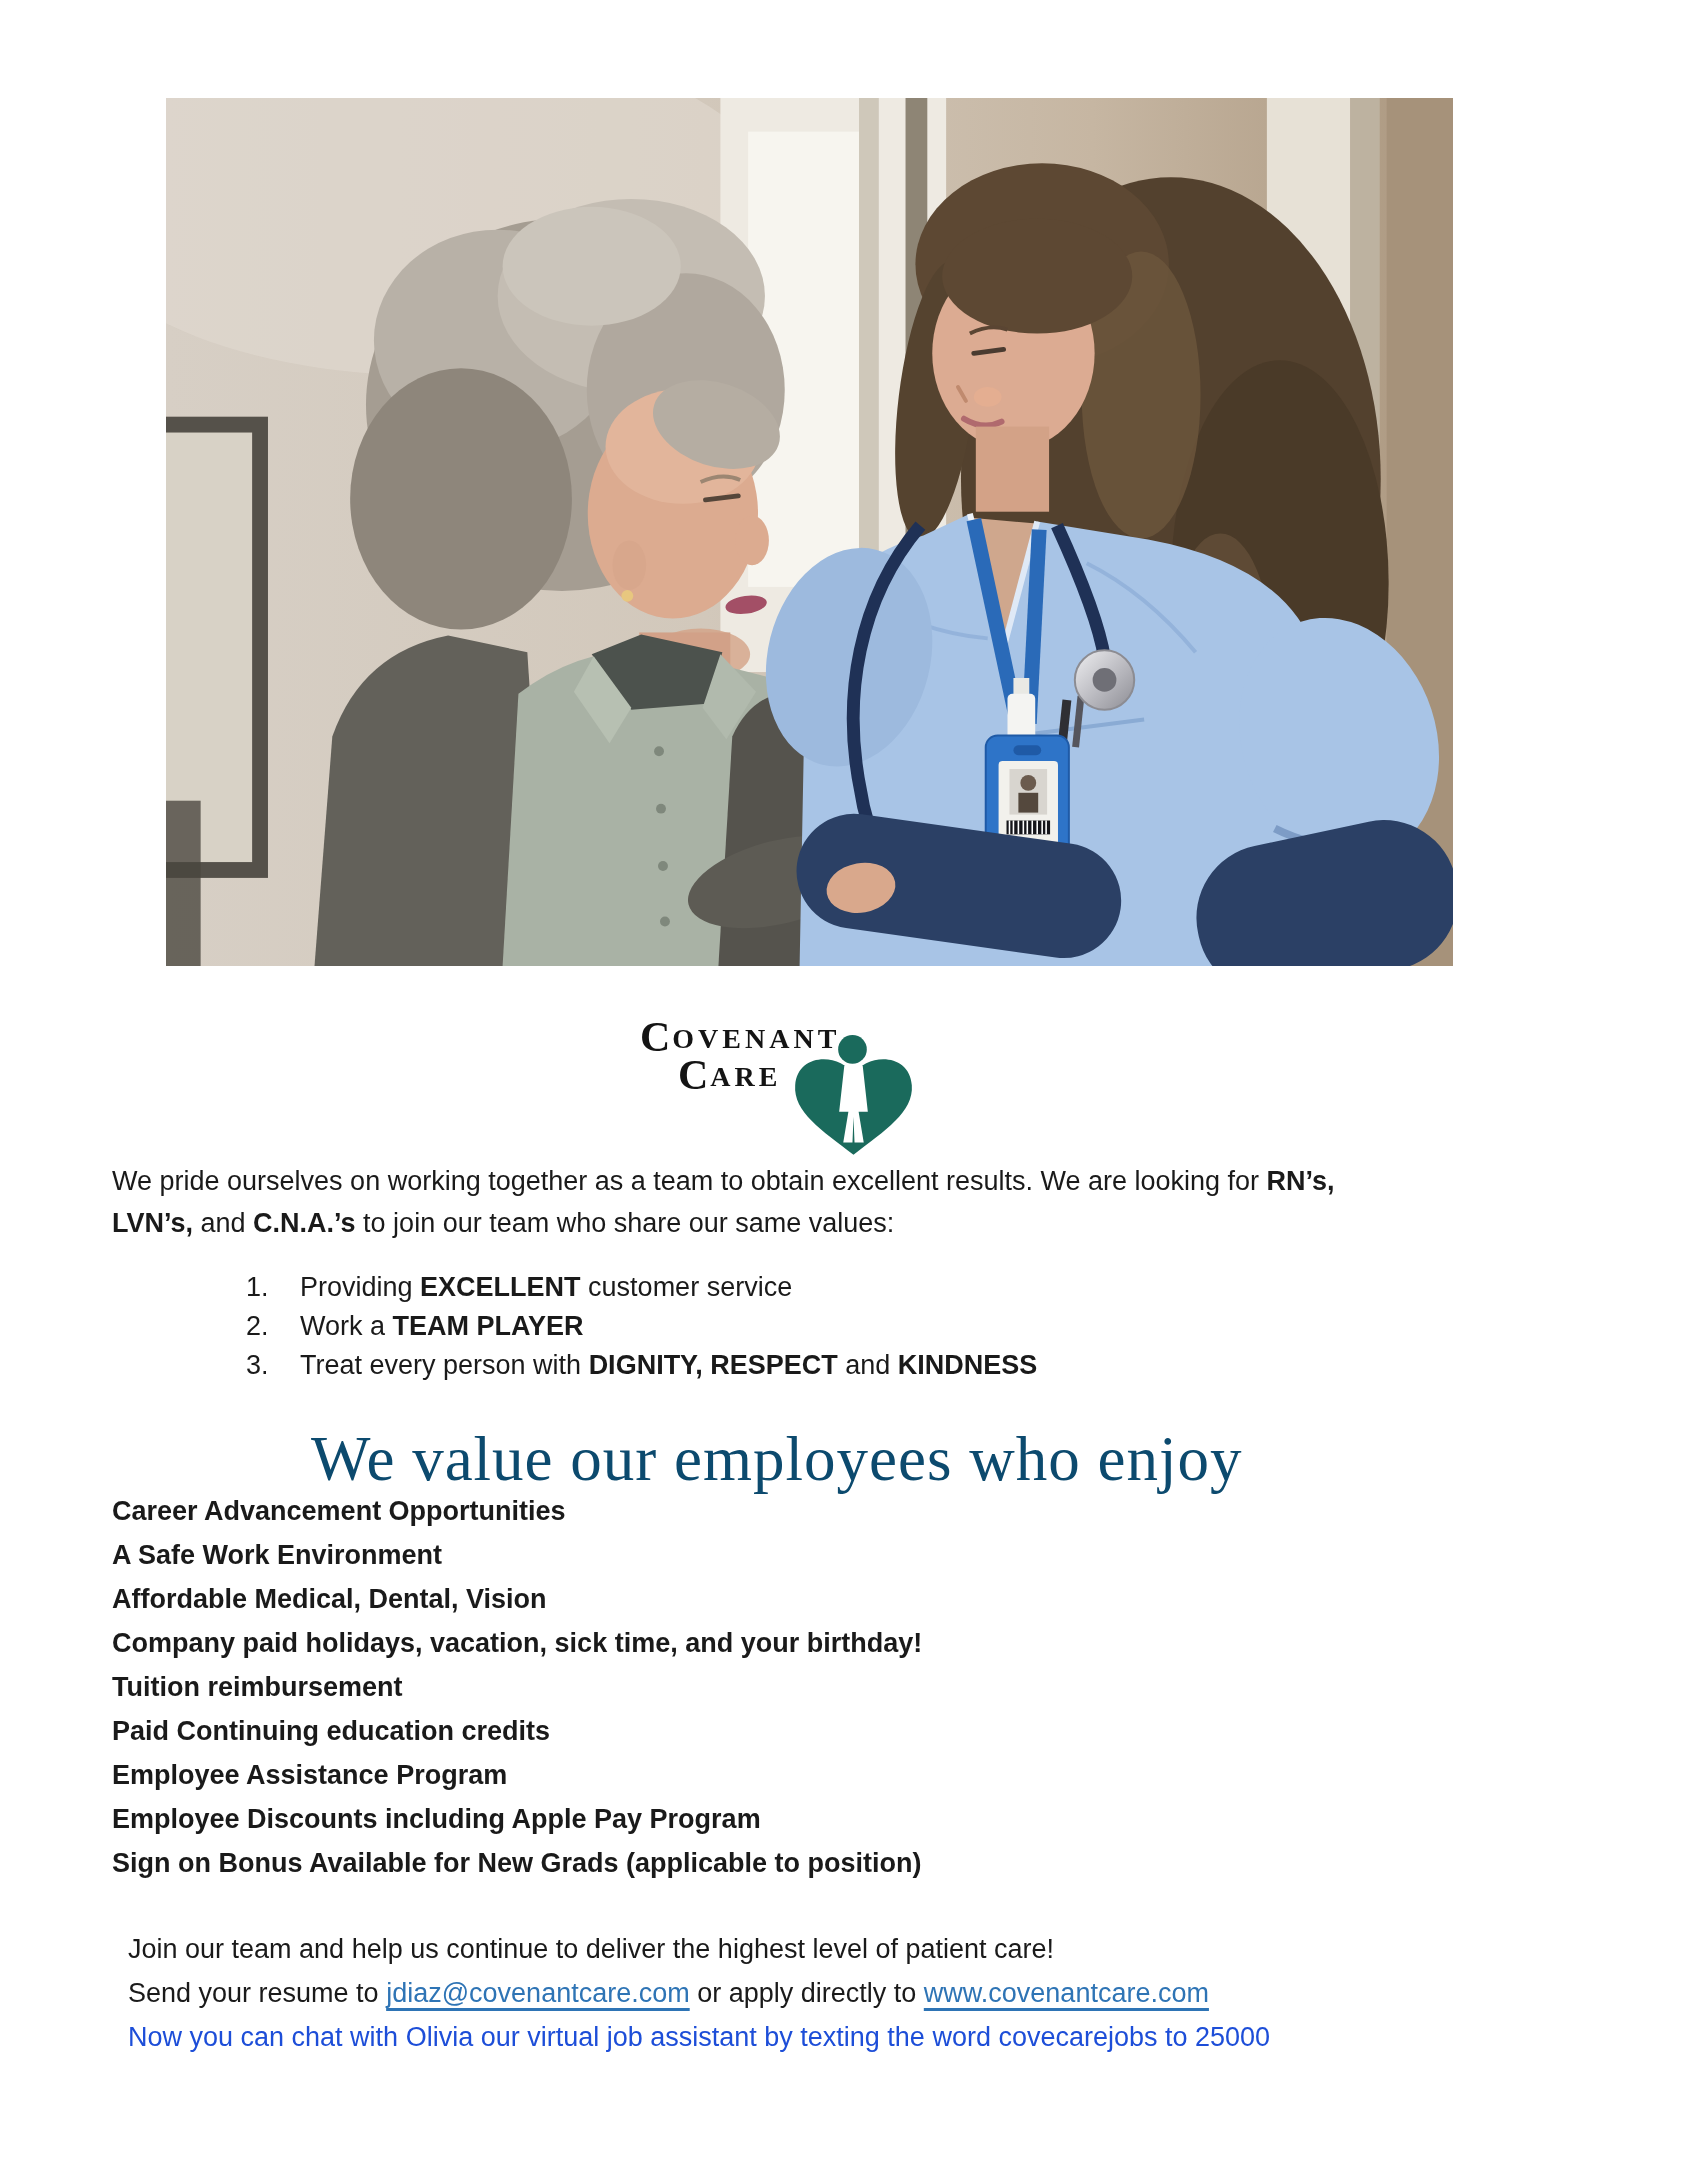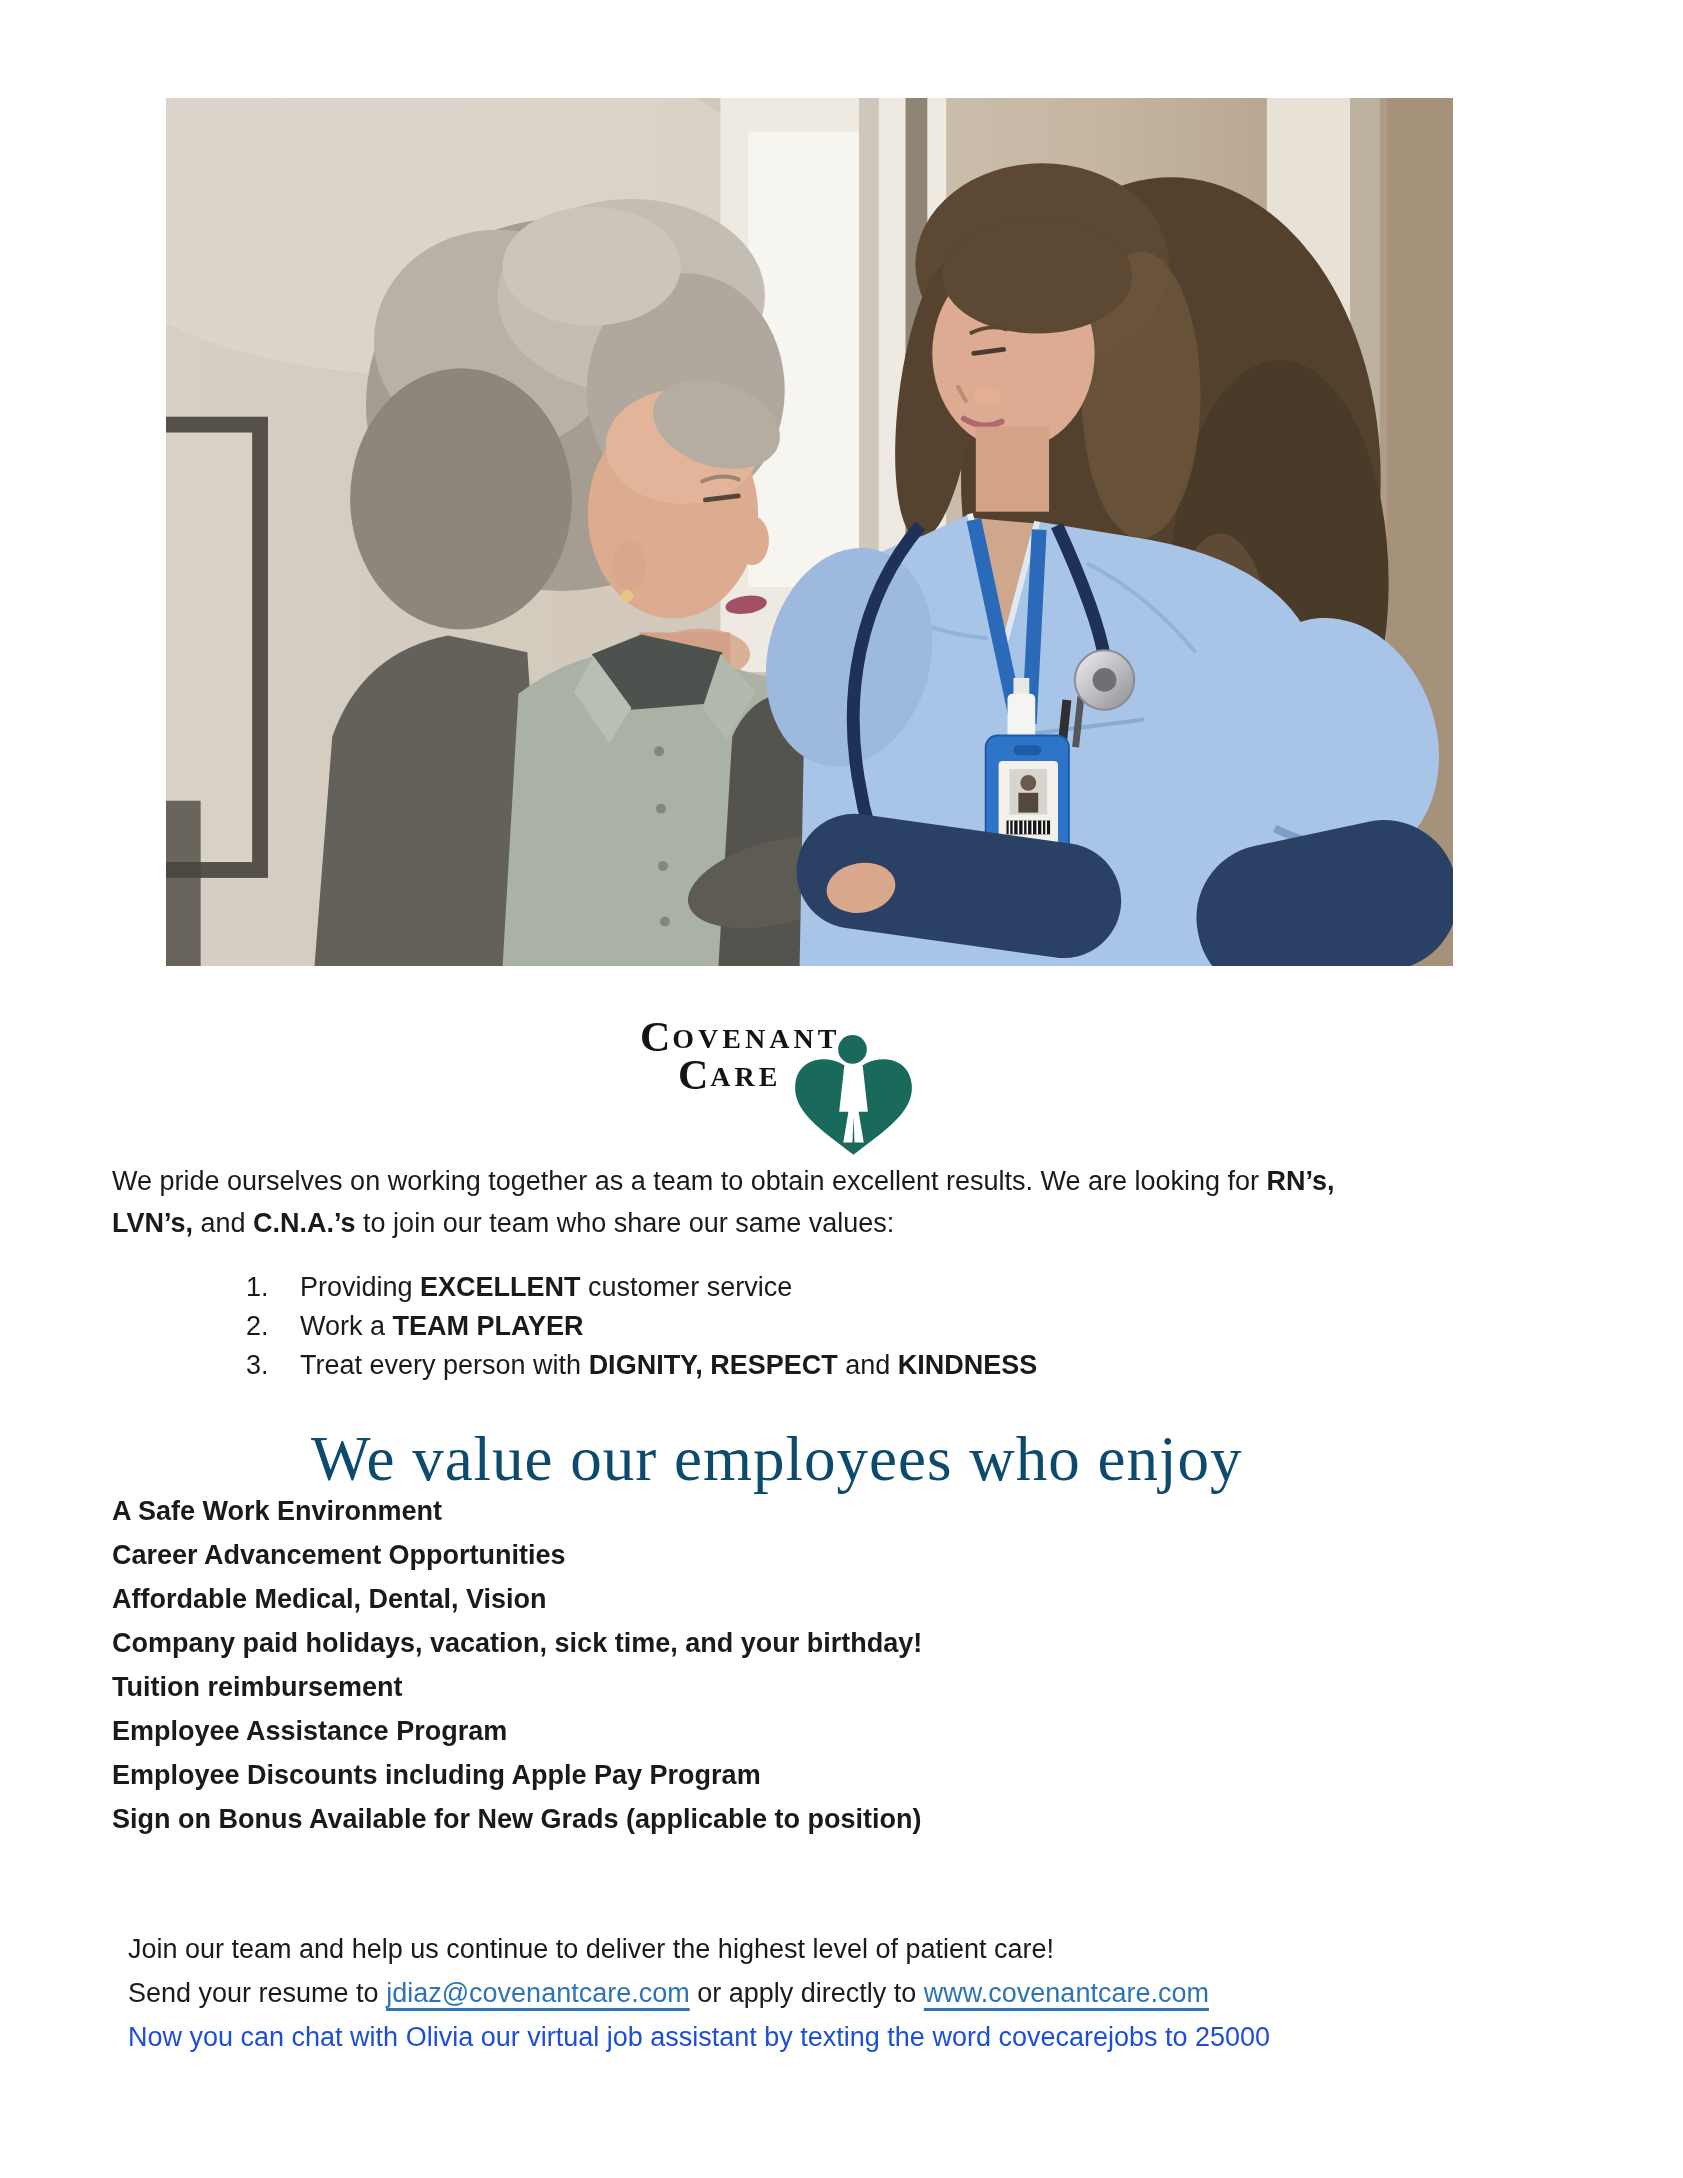--- a/index.html
+++ b/index.html
@@ -211,25 +211,26 @@
   </div>
   <div class="vitem">
     <span class="vnum">3.</span>
     <span><span>Treat every person with </span><b>DIGNITY, RESPECT</b><span> and </span><b>KINDNESS</b><span></span></span>
   </div>
 </div>
 
 <div class="abs" id="heading">We value our employees who enjoy</div>
 
 <div class="abs" id="benefits">
+  <div class="benefit-line">Career Advancement Opportunities</div>
   <div class="benefit-line">A Safe Work Environment</div>
-  <div class="benefit-line">Career Advancement Opportunities</div>
   <div class="benefit-line">Affordable Medical, Dental, Vision</div>
   <div class="benefit-line">Company paid holidays, vacation, sick time, and your birthday!</div>
   <div class="benefit-line">Tuition reimbursement</div>
+  <div class="benefit-line">Paid Continuing education credits</div>
   <div class="benefit-line">Employee Assistance Program</div>
   <div class="benefit-line">Employee Discounts including Apple Pay Program</div>
   <div class="benefit-line">Sign on Bonus Available for New Grads (applicable to position)</div>
 </div>
 
 <div class="abs" id="closing">
   <div class="closing-line">Join our team and help us continue to deliver the highest level of patient care!</div>
   <div class="closing-line">
     <span>Send your resume to </span><a class="doc-link">jdiaz@covenantcare.com</a><span> or apply directly to </span><a class="doc-link">www.covenantcare.com</a>
   </div>

